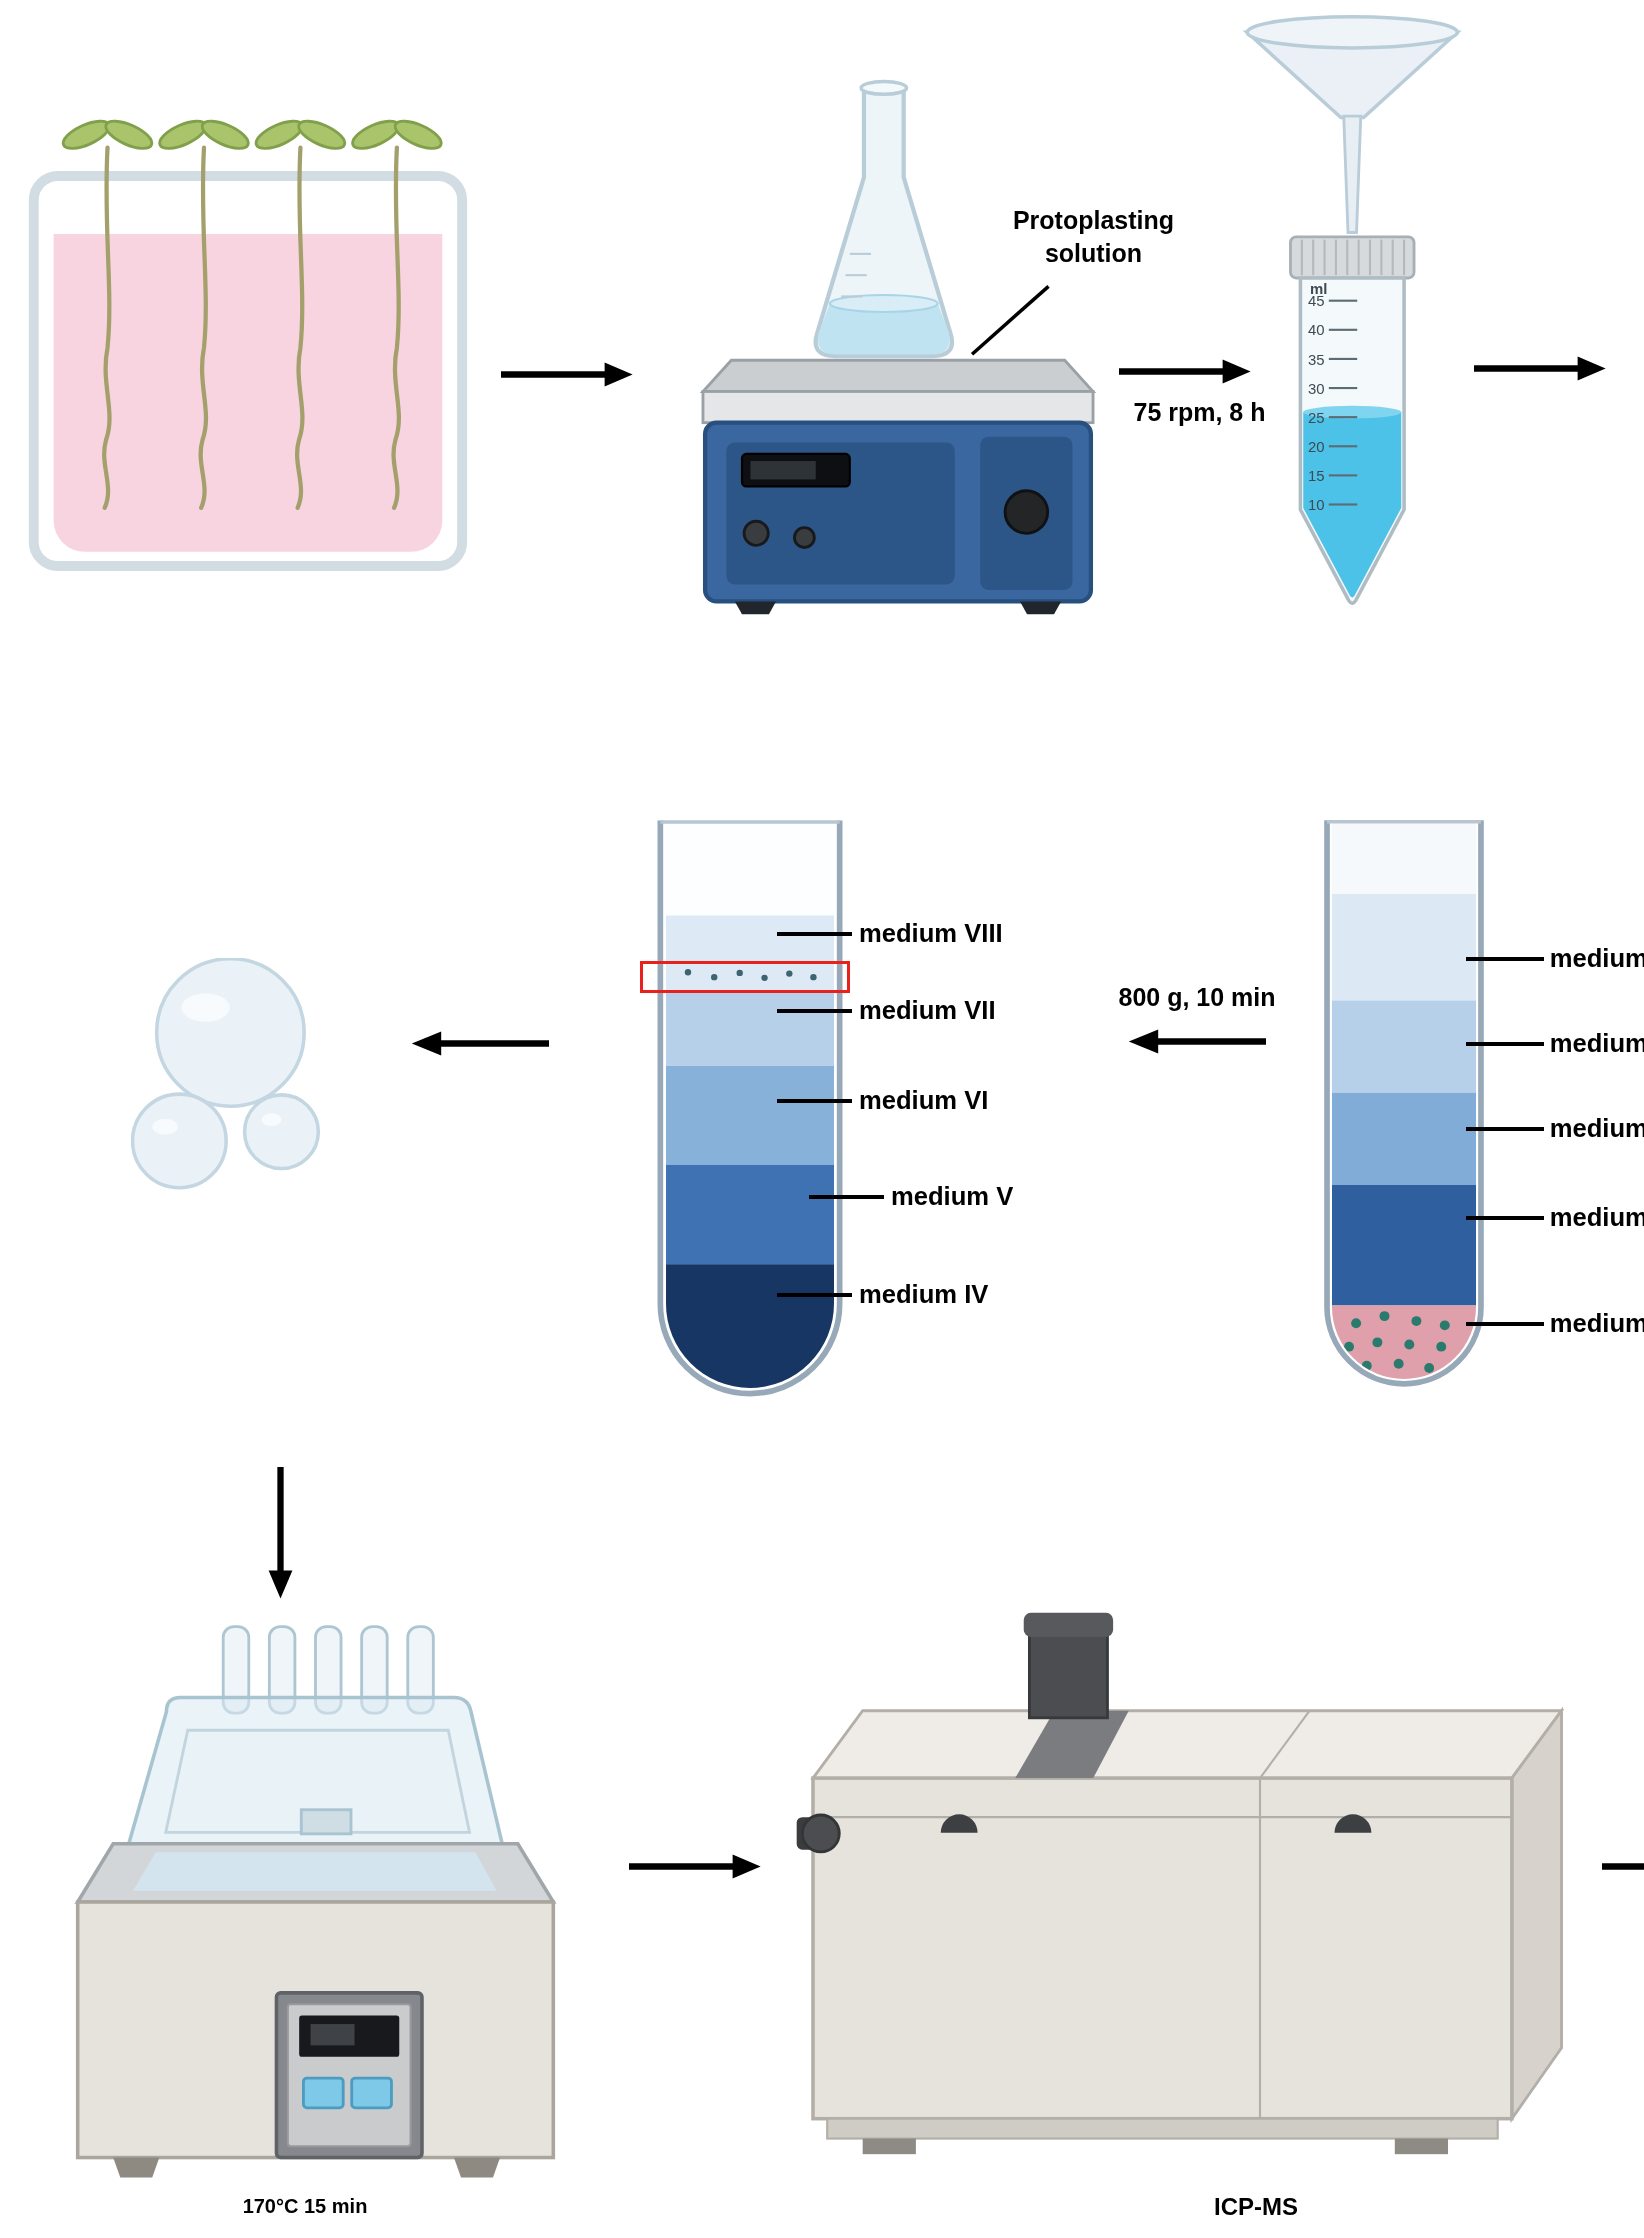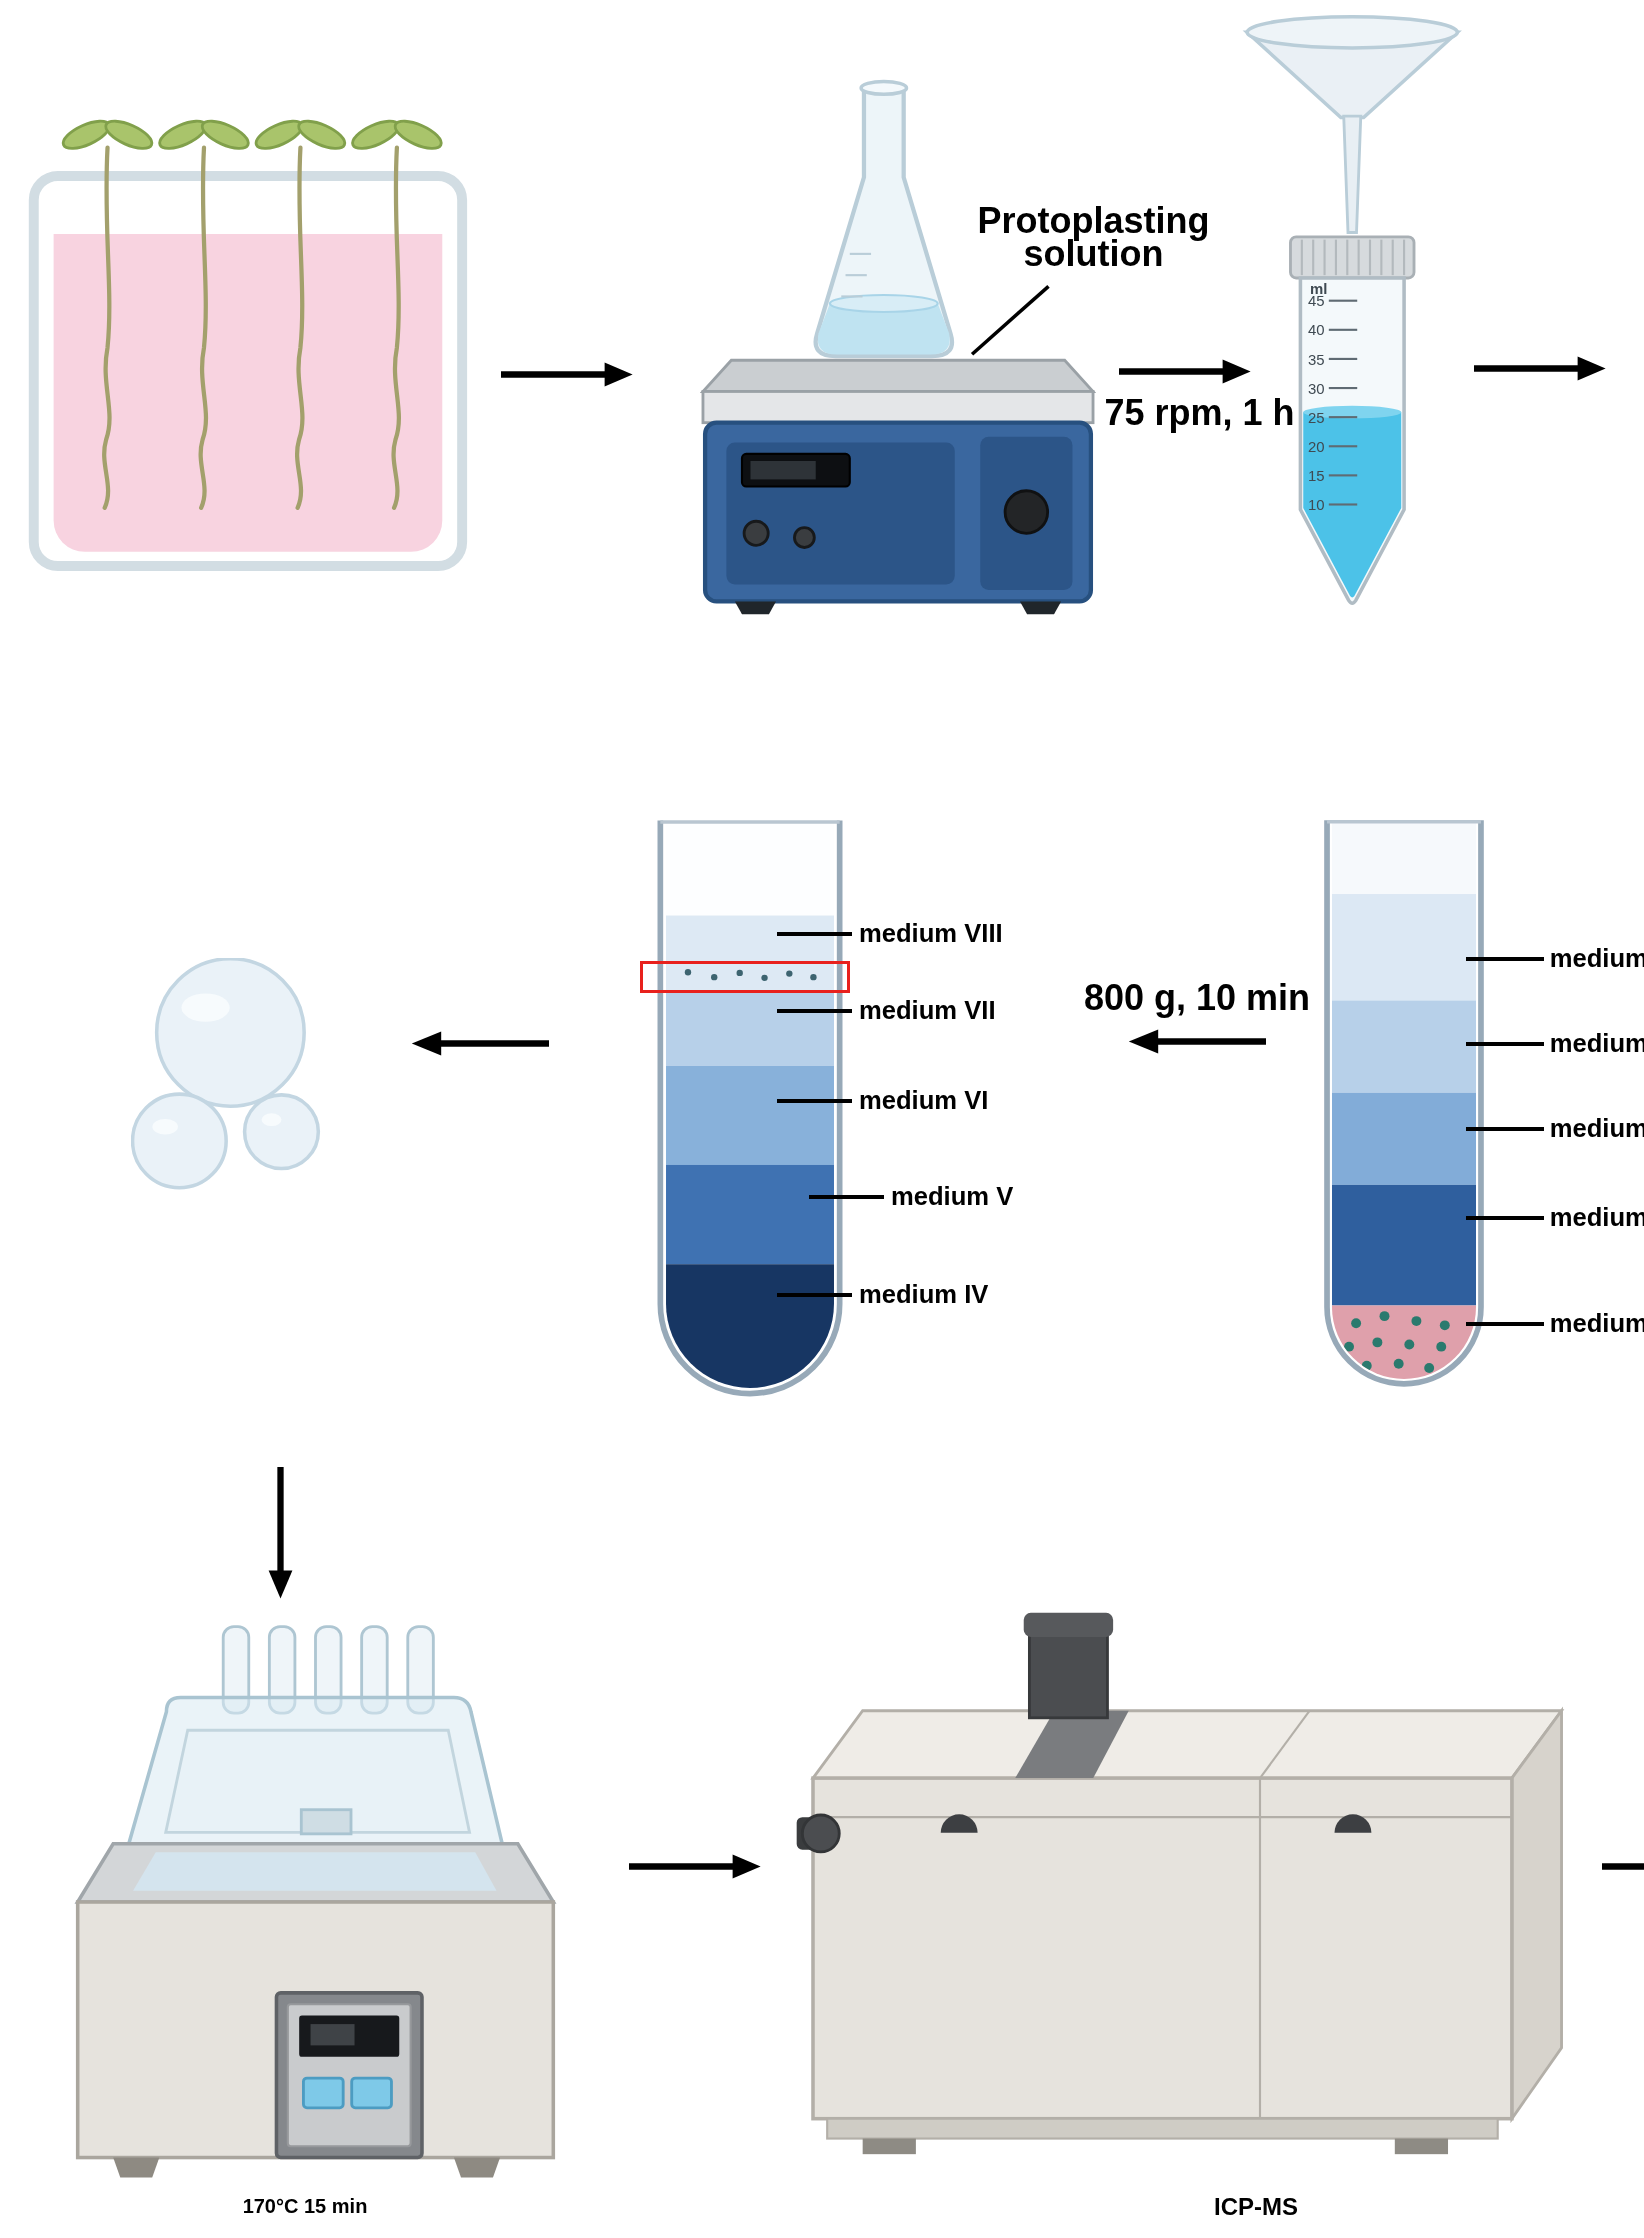--- a/index.html
+++ b/index.html
@@ -1,19 +1,19 @@
 <!DOCTYPE html>
 <html style="font-size:11.4px"><head>
 <meta charset="utf-8">
 <style>
   html,body{margin:0;padding:0;background:#fff;}
   .canvas{position:relative;width:1645px;height:2239px;background:#ffffff;overflow:hidden;
           font-family:"Liberation Sans",sans-serif;color:#000;}
   .abs{position:absolute;}
-  .cond{position:absolute;font-size:36px;font-weight:bold;text-align:center;line-height:33px;white-space:nowrap;}
+  .cond{position:absolute;font-size:25px;font-weight:bold;text-align:center;line-height:33px;white-space:nowrap;}
   .medlbl{position:absolute;display:flex;align-items:center;height:31px;}
   .tick{width:75px;height:0;border-top:4.3px solid #000;margin-right:7px;flex:none;}
   .tick2{width:78px;height:0;border-top:4.3px solid #000;margin-right:5.7px;flex:none;}
   .medtext{font-size:25.6px;font-weight:bold;white-space:nowrap;}
   .highlight-box{position:absolute;border:3.5px solid #e8211d;background:transparent;}
   svg{display:block;}
   svg text{font-family:"Liberation Sans",sans-serif;}
 </style>
 </head>
 <body>
@@ -75,21 +75,21 @@
     <div>solution</div>
   </div>
   <svg class="abs" style="left:965px;top:282px" width="92" height="78" viewBox="0 0 130 110">
     <line x1="118" y1="6" x2="10" y2="102" stroke="#000" stroke-width="5"></line>
   </svg>
 
   <svg class="abs" style="left:1118px;top:354px" width="135" height="35" viewBox="0 0 190 50">
     <line x1="0" y1="25" x2="150" y2="25" stroke="#000" stroke-width="9"></line>
     <polygon points="148,8 148,42 188,25" fill="#000"></polygon>
   </svg>
-  <div class="cond" style="left:1079px;top:396px;width:241px">75 rpm, 1 h</div>
+  <div class="cond" style="left:1079px;top:396px;width:241px">75 rpm, 8 h</div>
 
   <svg class="abs" style="left:1235px;top:10.6px" width="270" height="600" viewBox="0 0 380 845">
     <path d="M17 30 L313 30 L181 150 L149 150 Z" fill="#e8eff4" fill-opacity="0.92" stroke="#b9cdd8" stroke-width="5"></path>
     <ellipse cx="165" cy="30" rx="148" ry="22" fill="#eef4f8" stroke="#b9cdd8" stroke-width="5"></ellipse>
     <polygon points="153,148 177,148 171,312 159,312" fill="#e8eff4" stroke="#b9cdd8" stroke-width="4"></polygon>
     <rect x="78" y="318" width="174" height="58" rx="8" fill="#d6dadd" stroke="#a9b0b5" stroke-width="4"></rect>
     <g stroke="#b3b9bd" stroke-width="3">
       <line x1="94" y1="322" x2="94" y2="372"></line>
         <line x1="110" y1="322" x2="110" y2="372"></line>
       <line x1="126" y1="322" x2="126" y2="372"></line>

